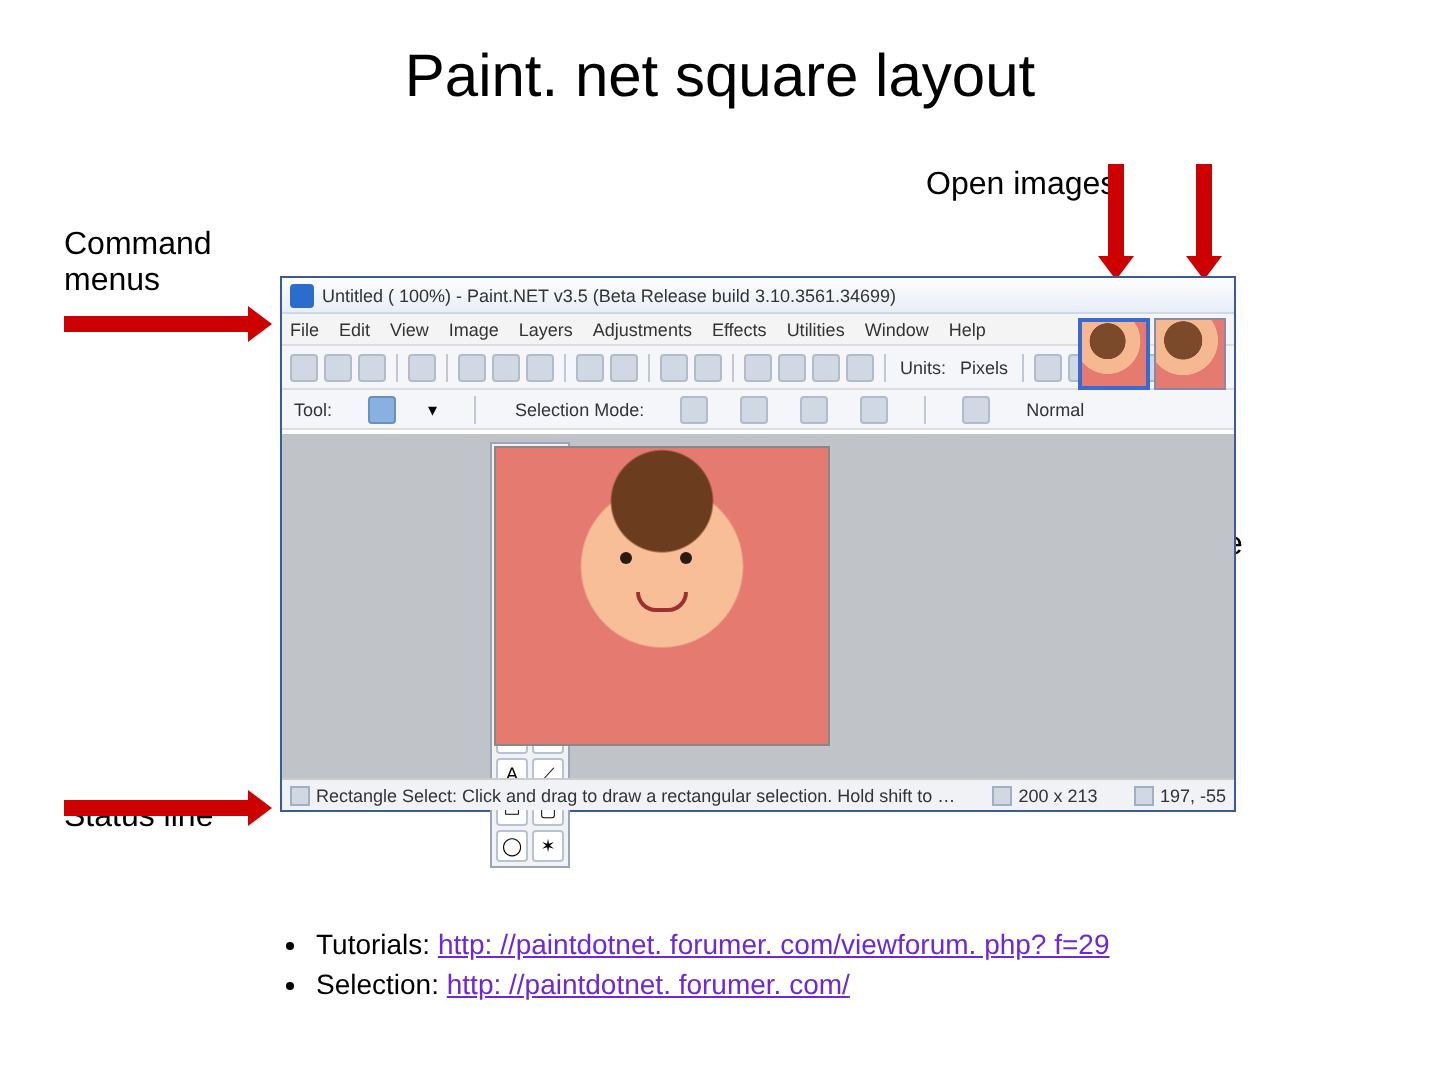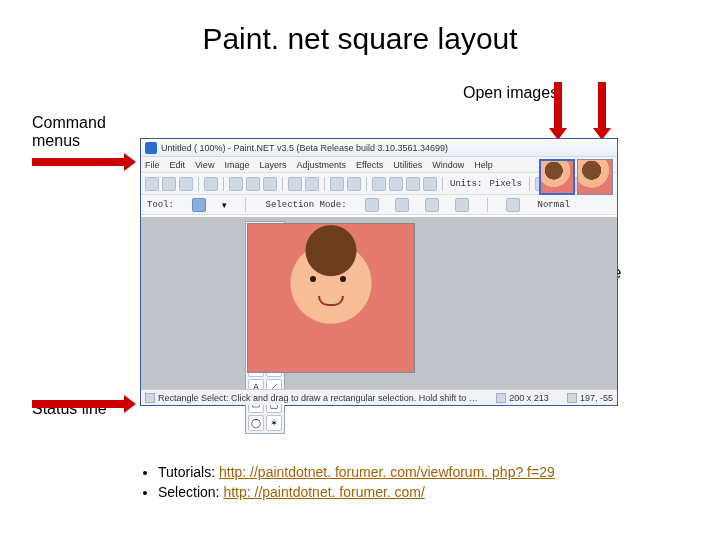--- a/index.html
+++ b/index.html
@@ -13,21 +13,21 @@
   .arrow-l { position: absolute; height: 8px; background: #c00; }
   .arrow-l::before { content: ""; position: absolute; left: -10px; top: -5px; border-right: 12px solid #c00; border-top: 9px solid transparent; border-bottom: 9px solid transparent; }
   .app { position: absolute; left: 140px; top: 138px; width: 478px; height: 268px; border: 1px solid #3a5a9a; background: #fff; font-size: 9px; font-family: Tahoma, sans-serif; }
   .titlebar { height: 18px; background: linear-gradient(#fdfdfd, #e8eef8); border-bottom: 1px solid #cfd8e6; display: flex; align-items: center; padding: 0 4px; color: #333; gap: 4px; }
   .title-icon { width: 12px; height: 12px; background: #2a6dcc; border-radius: 2px; }
   .menubar { height: 16px; background: #f4f4f4; border-bottom: 1px solid #ddd; display: flex; align-items: center; padding: 0 4px; gap: 10px; color: #333; }
   .menubar span { cursor: default; }
   .toolbar { height: 22px; background: #f4f6fa; border-bottom: 1px solid #ddd; display: flex; align-items: center; padding: 0 4px; gap: 3px; }
   .tb-ico { width: 14px; height: 14px; background: #d0d8e4; border: 1px solid #b0bccc; border-radius: 2px; }
   .tb-sep { width: 1px; height: 14px; background: #c0c8d4; margin: 0 2px; }
-  .tb-text { color: #333; padding: 0 2px; font-family: Liberation Mono, monospace; }
+  .tb-text { color: #333; padding: 0 2px; }
   .secondrow { height: 20px; background: #f4f6fa; border-bottom: 1px solid #ddd; display: flex; align-items: center; padding: 0 4px; gap: 16px; }
   .tool-sel { width: 14px; height: 14px; background: #8ab0e0; border: 1px solid #6a90c0; border-radius: 2px; }
   .thumbs { position: absolute; right: 4px; top: 20px; display: flex; gap: 2px; }
   .thumb { width: 36px; height: 36px; border: 1px solid #88a; background: #fce8d8; overflow: hidden; position: relative; }
   .thumb.sel { border: 2px solid #3a6ad0; }
   .baby-mini { position:absolute; inset:0; background: radial-gradient(circle at 40% 30%, #7a4a2a 30%, #f6b890 31% 55%, #e47a70 56% 100%); }
   .canvas { position: absolute; left: 0; top: 78px; right: 0; bottom: 16px; background: #c0c4c8; }
   .image { position: absolute; left: 106px; top: 6px; width: 168px; height: 150px; background: #fff; border: 1px solid #888; overflow: hidden; }
   .baby { position: absolute; inset: 0; background:
     radial-gradient(circle at 50% 18%, #6b3d1e 0 25px, transparent 26px),
@@ -40,21 +40,21 @@
   .tools-pal { position: absolute; left: 104px; top: 4px; width: 40px; background: #f0f2f6; border: 1px solid #9aa6b8; padding: 2px; }
   .tools-hdr { font-size: 8px; color: #335; padding: 1px 2px; }
   .tools-grid { display: grid; grid-template-columns: 1fr 1fr; gap: 2px; }
   .tg { width: 16px; height: 16px; background: #fff; border: 1px solid #b8c2d0; border-radius: 2px; display:flex; align-items:center; justify-content:center; font-size:9px; }
   .statusbar { position: absolute; left: 0; right: 0; bottom: 0; height: 16px; background: #f0f2f6; border-top: 1px solid #ccc; display: flex; align-items: center; padding: 0 4px; color: #333; justify-content: space-between; }
   .status-left { white-space: nowrap; overflow: hidden; text-overflow: ellipsis; max-width: 320px; }
   .status-seg { display:flex; align-items:center; gap:3px; }
   .sb-ico { width: 10px; height: 10px; background: #d0d8e4; border: 1px solid #a0b0c4; }
   .bullets { position: absolute; left: 140px; top: 464px; font-size: 14px; }
   .bullets li { list-style: disc; margin-left: 18px; margin-bottom: 4px; }
-  .bullets a { color: #a16207; text-decoration: underline; }
+  .bullets a { color: #6d28d9; text-decoration: underline; }
 </style>
 </head>
 <body>
 
 <div class="slide-title">Paint. net square layout</div>
 
 <div class="label" style="left:423px; top:84px; font-weight:normal;margin-left:40px;">Open images</div>
 <div class="arrow-v" style="left:554px; top:82px; height:48px;"></div>
 <div class="arrow-v" style="left:598px; top:82px; height:48px;"></div>
 

